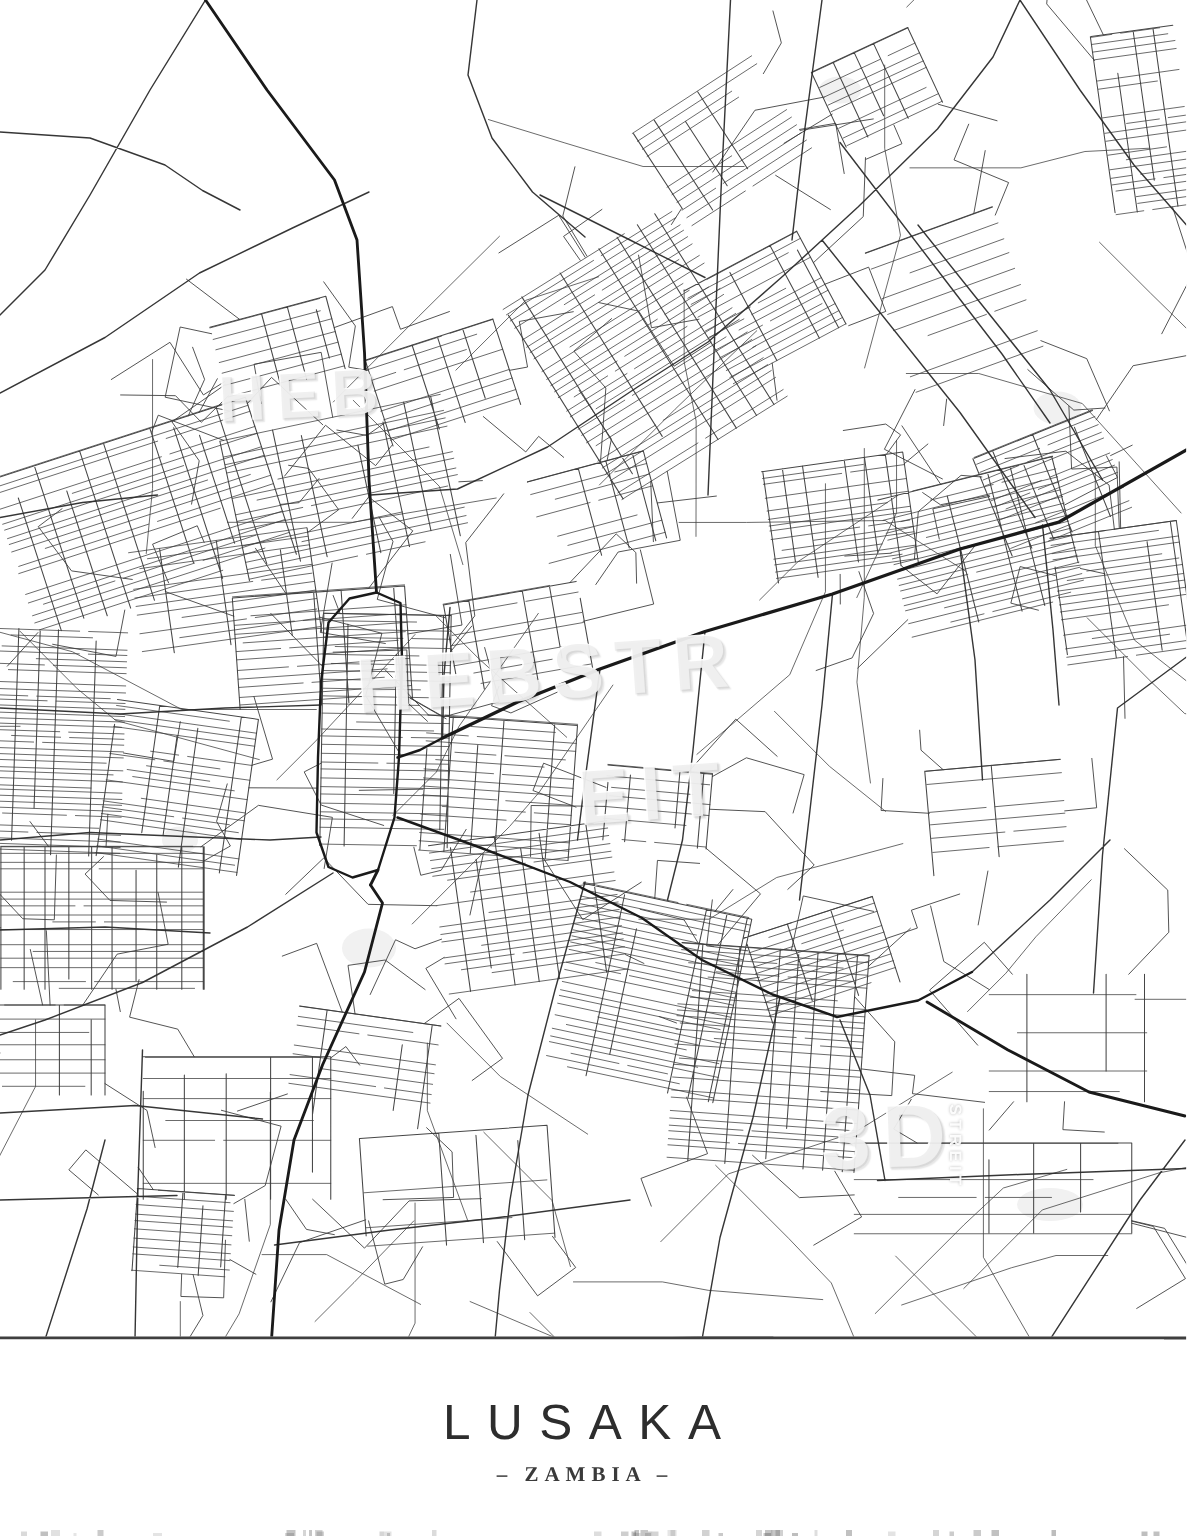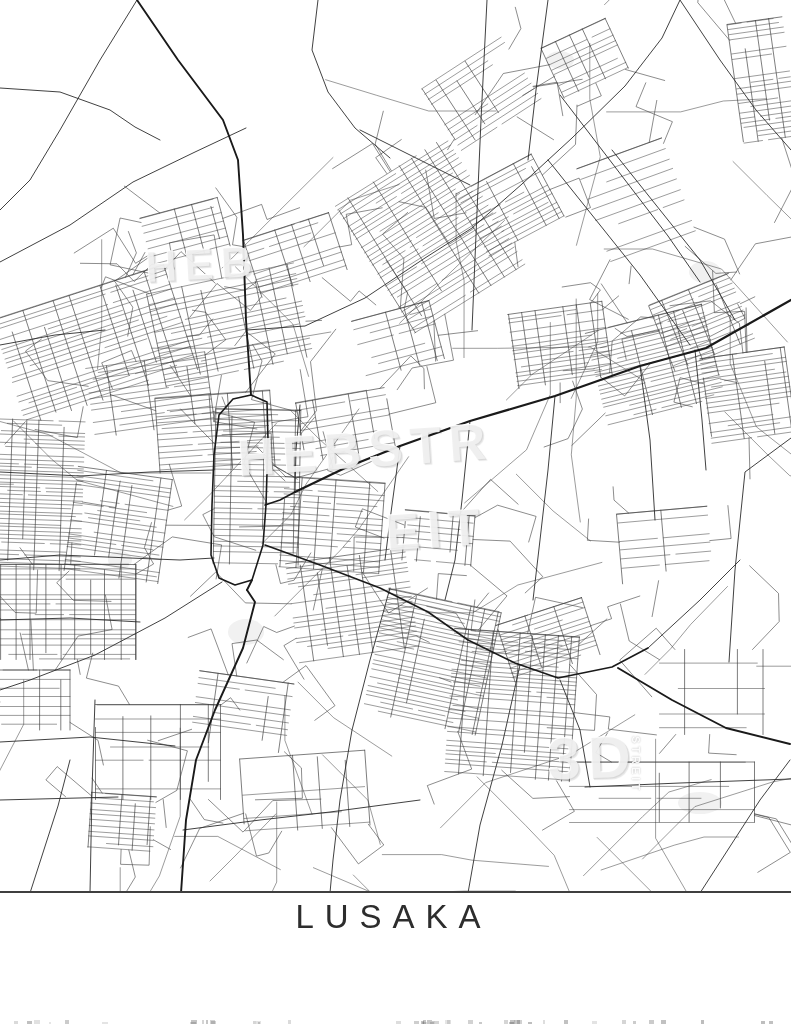--- a/index.html
+++ b/index.html
@@ -50,21 +50,21 @@
     font-family:"Liberation Sans",sans-serif;
     font-size:11px;font-weight:bold;letter-spacing:3px;
     color:rgba(255,255,255,0.92);
     text-shadow:0 0 2px rgba(0,0,0,0.30);
     pointer-events:none;
   }
   .footer{
     position:relative;
     width:776px;height:129px;
     text-align:center;
-    padding-top:5px;
+    padding-top:36px;
     background:var(--bg);
   }
   .title{
     font-family:"Liberation Sans",sans-serif;
     font-weight:300;
     font-size:33px;
     letter-spacing:11px;
     text-indent:11px;
     color:var(--title);
     line-height:1.15;
@@ -114,20 +114,21 @@
         <path d="M618 668L672 700L726 728L790 744" fill="none" stroke="#1a1a1a" stroke-width="1.9" stroke-linecap="round" stroke-linejoin="round"></path>
       </svg>
     <div class="wm wm-tl">HEB</div>
     <div class="wm wm-c1">HEBSTR</div>
     <div class="wm wm-c2">EIT</div>
     <div class="wm wm-br">3D</div>
     <div class="wm-vert">STREIT</div>
   </div>
   <div class="footer">
     <h1 class="title">LUSAKA</h1>
+    <div class="subtitle">– ZAMBIA –</div>
   </div>
   <div class="bottom-artifacts" id="bottom-artifacts">
       <span style="left: 432px; width: 2.9px; height: 3.1px; opacity: 0.63;"></span>
       <span style="left: 253px; width: 3.2px; height: 3.4px; opacity: 0.49;"></span>
       <span style="left: 510px; width: 5.4px; height: 4px; opacity: 0.7;"></span>
       <span style="left: 769px; width: 4.1px; height: 3.1px; opacity: 0.74;"></span>
       <span style="left: 701px; width: 3px; height: 3.9px; opacity: 0.79;"></span>
       <span style="left: 49px; width: 2px; height: 2.4px; opacity: 0.31;"></span>
       <span style="left: 206px; width: 2.1px; height: 3.7px; opacity: 0.69;"></span>
       <span style="left: 447px; width: 4.4px; height: 4.4px; opacity: 0.37;"></span>

